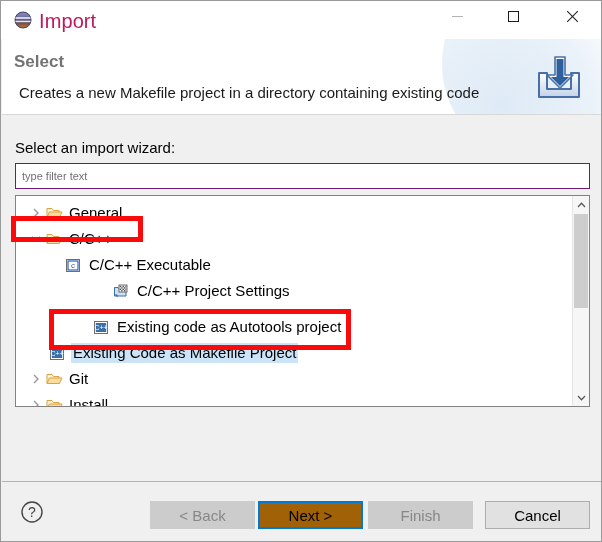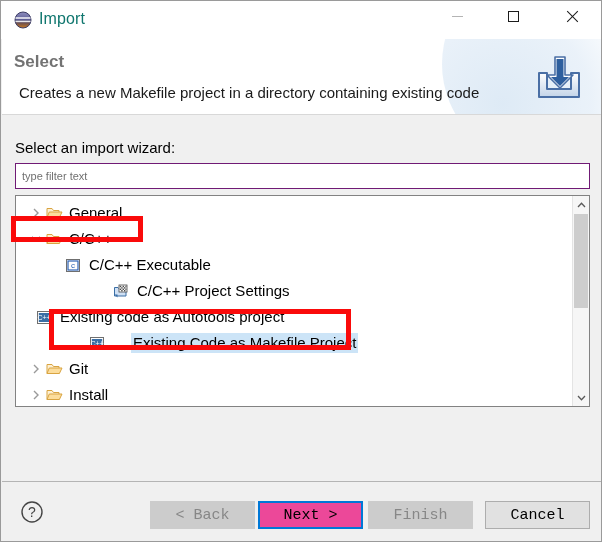--- a/index.html
+++ b/index.html
@@ -31,22 +31,22 @@
     box-sizing: border-box;
   }
   .title-icon {
     position: absolute;
     left: 13px; top: 10px;
     width: 18px; height: 18px;
   }
   .title-text {
     position: absolute;
     left: 38px; top: 9px;
-    font-size: 16px;
-    color: #0f766e;
+    font-size: 20px;
+    color: #be185d;
     letter-spacing: 0.1px;
   }
   .win-btn {
     position: absolute;
     top: 0;
     width: 46px;
     height: 31px;
     display: flex;
     align-items: center;
     justify-content: center;
@@ -250,39 +250,39 @@
   .help-icon {
     position: absolute;
     left: 18px; top: 18px;
     width: 24px; height: 24px;
   }
   .dlg-btn {
     position: absolute;
     top: 19px;
     height: 28px;
     box-sizing: border-box;
-    font-family: Liberation Mono, monospace;
+    font-family: Liberation Sans, sans-serif;
     font-size: 15px;
     display: flex;
     align-items: center;
     justify-content: center;
     user-select: none;
   }
   .btn-disabled {
     background: #cccccc;
     border: 1px solid #cccccc;
     color: #878787;
   }
   .btn-normal {
     background: #e1e1e1;
     border: 1px solid #adadad;
     color: #000000;
   }
   .btn-default {
-    background: #ec4899;
+    background: #a16207;
     border: 2px solid #0078d7;
     color: #000000;
   }
   .b-back   { left: 148px; width: 105px; }
   .b-next   { left: 256px; width: 105px; }
   .b-finish { left: 366px; width: 105px; }
   .b-cancel { left: 483px; width: 105px; }
 
   
   .anno {
@@ -414,32 +414,32 @@
                   <rect x="12.4" y="4.6" width="1.0" height="1.4"></rect>
                 <rect x="8.2" y="6" width="1.4" height="1.4"></rect>
                   <rect x="11" y="6" width="1.4" height="1.4"></rect>
               </g>
               <path d="M1.5 10.5 L4.5 10.5 L4.5 13.5 Z" fill="#3a6ea5"></path>
             </svg>
           </span>
           <span class="label">C/C++ Project Settings</span>
         </div>
 
-        <div class="tree-row" style="padding-left:19px;">
+        <div class="tree-row" style="padding-left:76px;margin-top:10px;">
           <span class="leaf-icon">
             <svg width="16" height="15" viewBox="0 0 16 15">
               <rect x="1.5" y="1.5" width="13" height="12" fill="#ffffff" stroke="#6f6f6f" stroke-width="1"></rect>
               <rect x="2.8" y="3" width="10.4" height="9" fill="#3a6ea5"></rect>
               <text x="8" y="10.2" font-family="Liberation Sans, sans-serif" font-size="7" fill="#ffffff" text-anchor="middle">C++</text>
             </svg>
           </span>
           <span class="label">Existing code as Autotools project</span>
         </div>
 
-        <div class="tree-row selected" style="padding-left:72px;gap:20px;">
+        <div class="tree-row selected" style="padding-left:32px;">
           <span class="leaf-icon">
             <svg width="16" height="15" viewBox="0 0 16 15">
               <rect x="1.5" y="1.5" width="13" height="12" fill="#ffffff" stroke="#6f6f6f" stroke-width="1"></rect>
               <rect x="2.8" y="3" width="10.4" height="9" fill="#3a6ea5"></rect>
               <text x="8" y="10.2" font-family="Liberation Sans, sans-serif" font-size="7" fill="#ffffff" text-anchor="middle">C++</text>
             </svg>
           </span>
           <span class="label">Existing Code as Makefile Project</span>
         </div>
 

